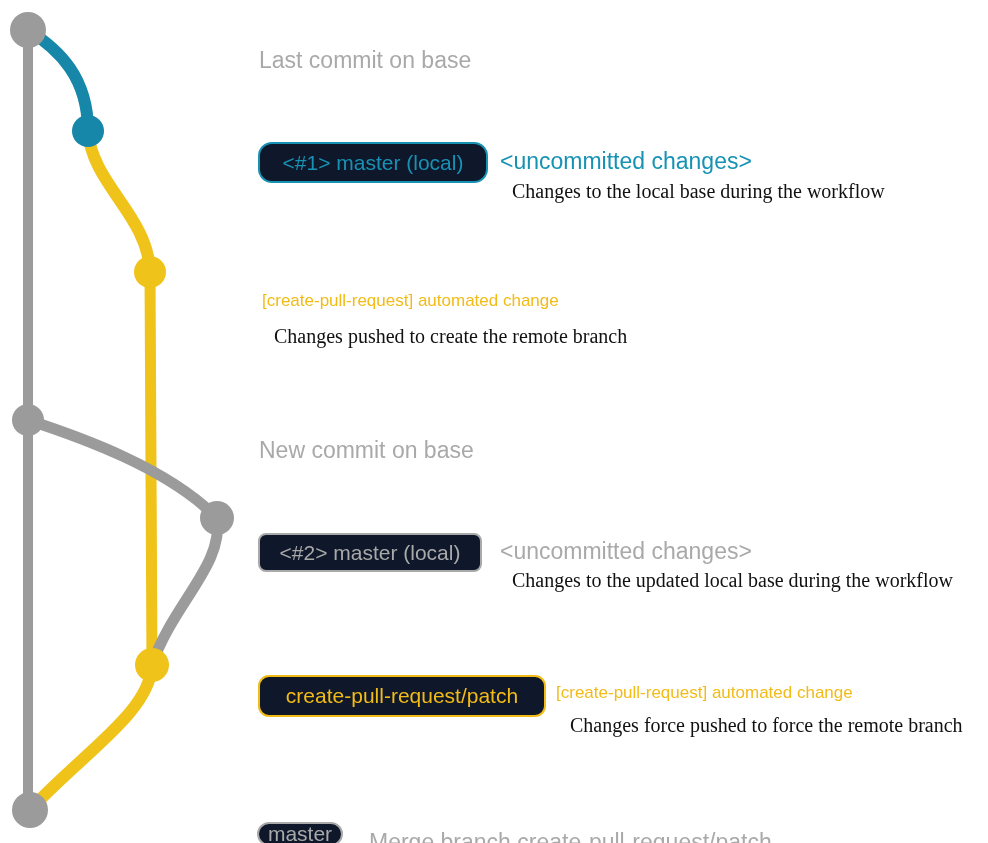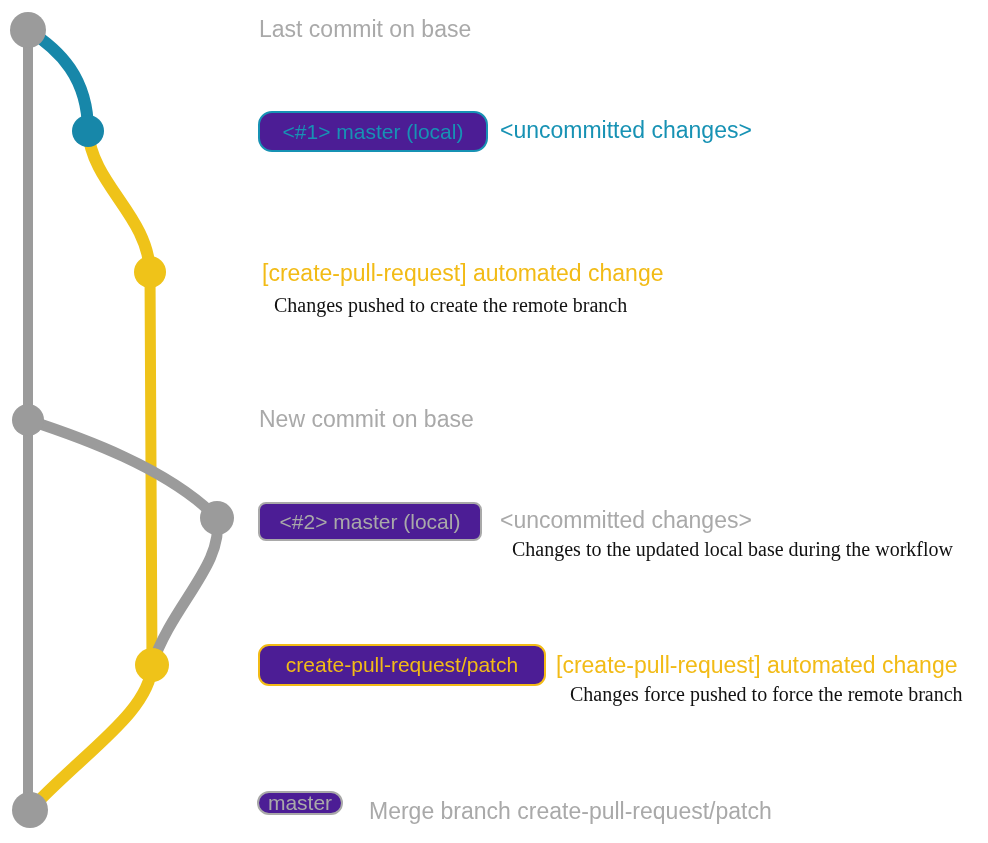--- a/index.html
+++ b/index.html
@@ -1,27 +1,27 @@
 <!DOCTYPE html>
 <html style="--gray: #9b9b9b; --teal: #1787a9; --yellow: #efc319; --teal_text: #1792b4; --yellow_text: #f2bb16; --gray_text: #a9a9a9; --desc_text: #111111;"><head>
 <meta charset="utf-8">
 <style>
   html,body{margin:0;padding:0;background:#ffffff;}
   body{width:988px;height:843px;position:relative;overflow:hidden;
        font-family:"Liberation Sans",sans-serif;}
   #stage{position:absolute;inset:0;width:988px;height:843px;}
   svg.graph{position:absolute;left:0;top:0;}
-  .abs{position:absolute;white-space:nowrap;}
+  .abs{position:absolute;white-space:nowrap;margin-top:31px;}
   .title{font-size:23px;color:var(--gray_text);}
   .heading-teal{font-size:23px;color:var(--teal_text);}
-  .heading-yellow{font-size:23px;color:var(--yellow_text);}
+  .heading-yellow{font-size:17px;color:var(--yellow_text);}
   .heading-gray{font-size:23px;color:var(--gray_text);}
   .desc{font-family:"Liberation Serif",serif;font-size:20px;color:var(--desc_text);}
   .badge{display:flex;align-items:center;justify-content:center;
-         box-sizing:border-box;border-radius:14px;font-size:21px;background:#4c1d95;}
+         box-sizing:border-box;border-radius:14px;font-size:21px;background:#0f172a;}
   .badge-teal{border:2px solid var(--teal_text);color:var(--teal_text);}
   .badge-gray{border:2px solid var(--gray_text);color:var(--gray_text);}
   .badge-yellow{border:2px solid var(--yellow_text);color:var(--yellow_text);}
   .b1{left:258px;top:111px;width:230px;height:41px;}
   .b2{left:258px;top:502px;width:224px;height:39px;border-radius:8px;}
   .b3{left:258px;top:644px;width:288px;height:42px;border-radius:11px;}
   .b4{left:257px;top:791px;width:86px;height:24px;border-radius:12px;}
 </style>
 </head>
 <body>
@@ -44,20 +44,21 @@
       <circle cx="152" cy="665" r="17" fill="#efc319"></circle>
       <circle cx="30" cy="810" r="18" fill="#9b9b9b"></circle>
     </svg>
 
   <div class="abs title" style="left:259px;top:16px;">Last commit on base</div>
 
   <div class="abs badge badge-teal b1">
     <span>&lt;#1&gt; master (local)</span>
   </div>
   <div class="abs heading-teal" style="left:500px;top:117px;">&lt;uncommitted changes&gt;</div>
+  <div class="abs desc" style="left:512px;top:149px;">Changes to the local base during the workflow</div>
 
   <div class="abs heading-yellow" style="left:262px;top:260px;">[create-pull-request] automated change</div>
   <div class="abs desc" style="left:274px;top:294px;">Changes pushed to create the remote branch</div>
 
   <div class="abs title" style="left:259px;top:406px;">New commit on base</div>
 
   <div class="abs badge badge-gray b2">
     <span>&lt;#2&gt; master (local)</span>
   </div>
   <div class="abs heading-gray" style="left:500px;top:507px;">&lt;uncommitted changes&gt;</div>

